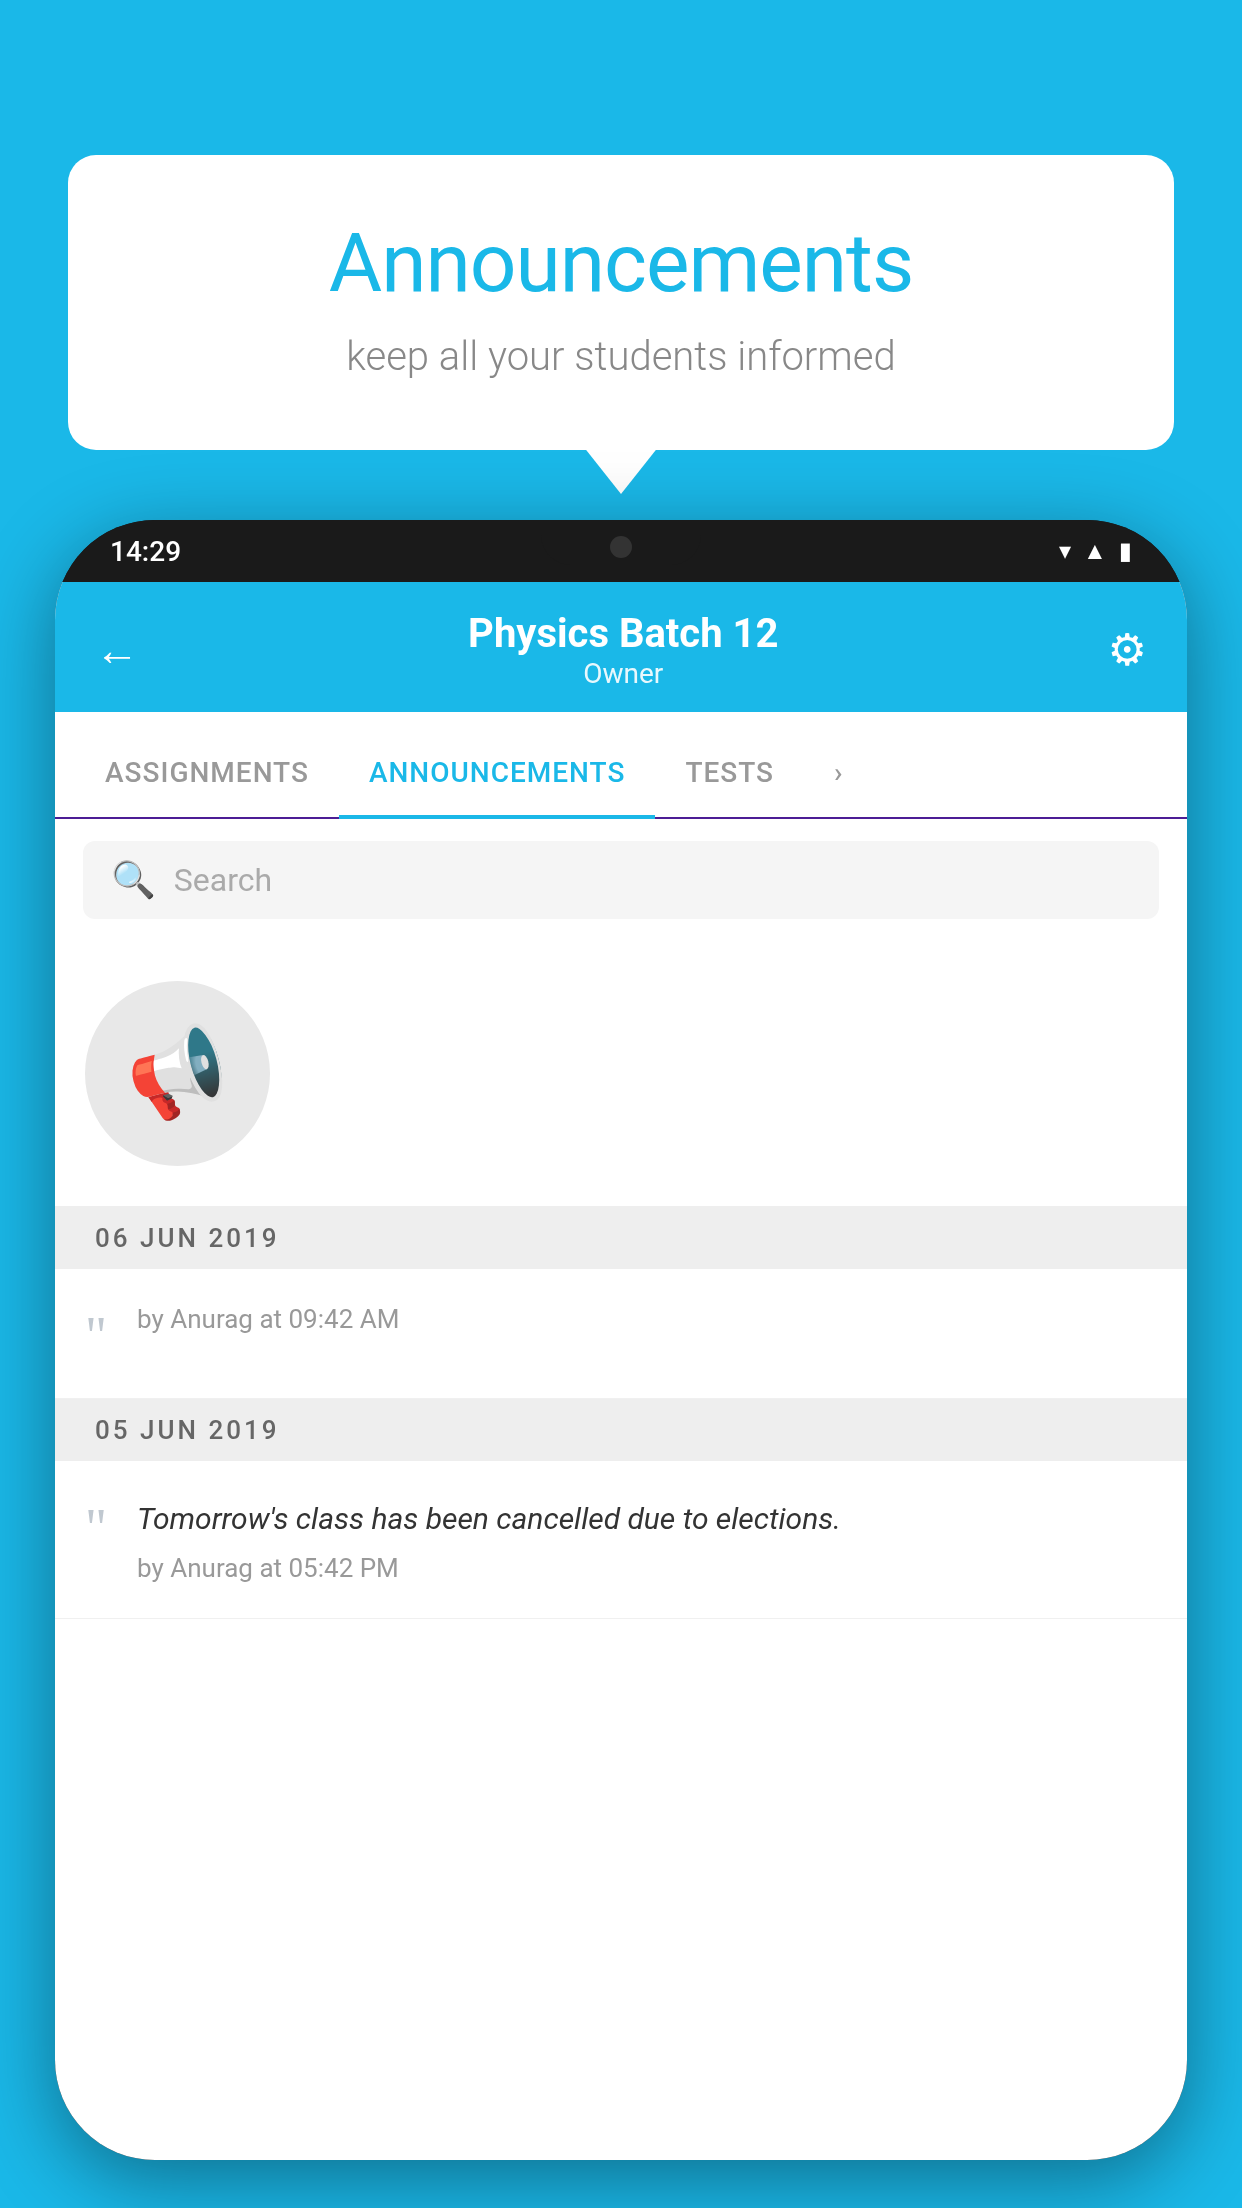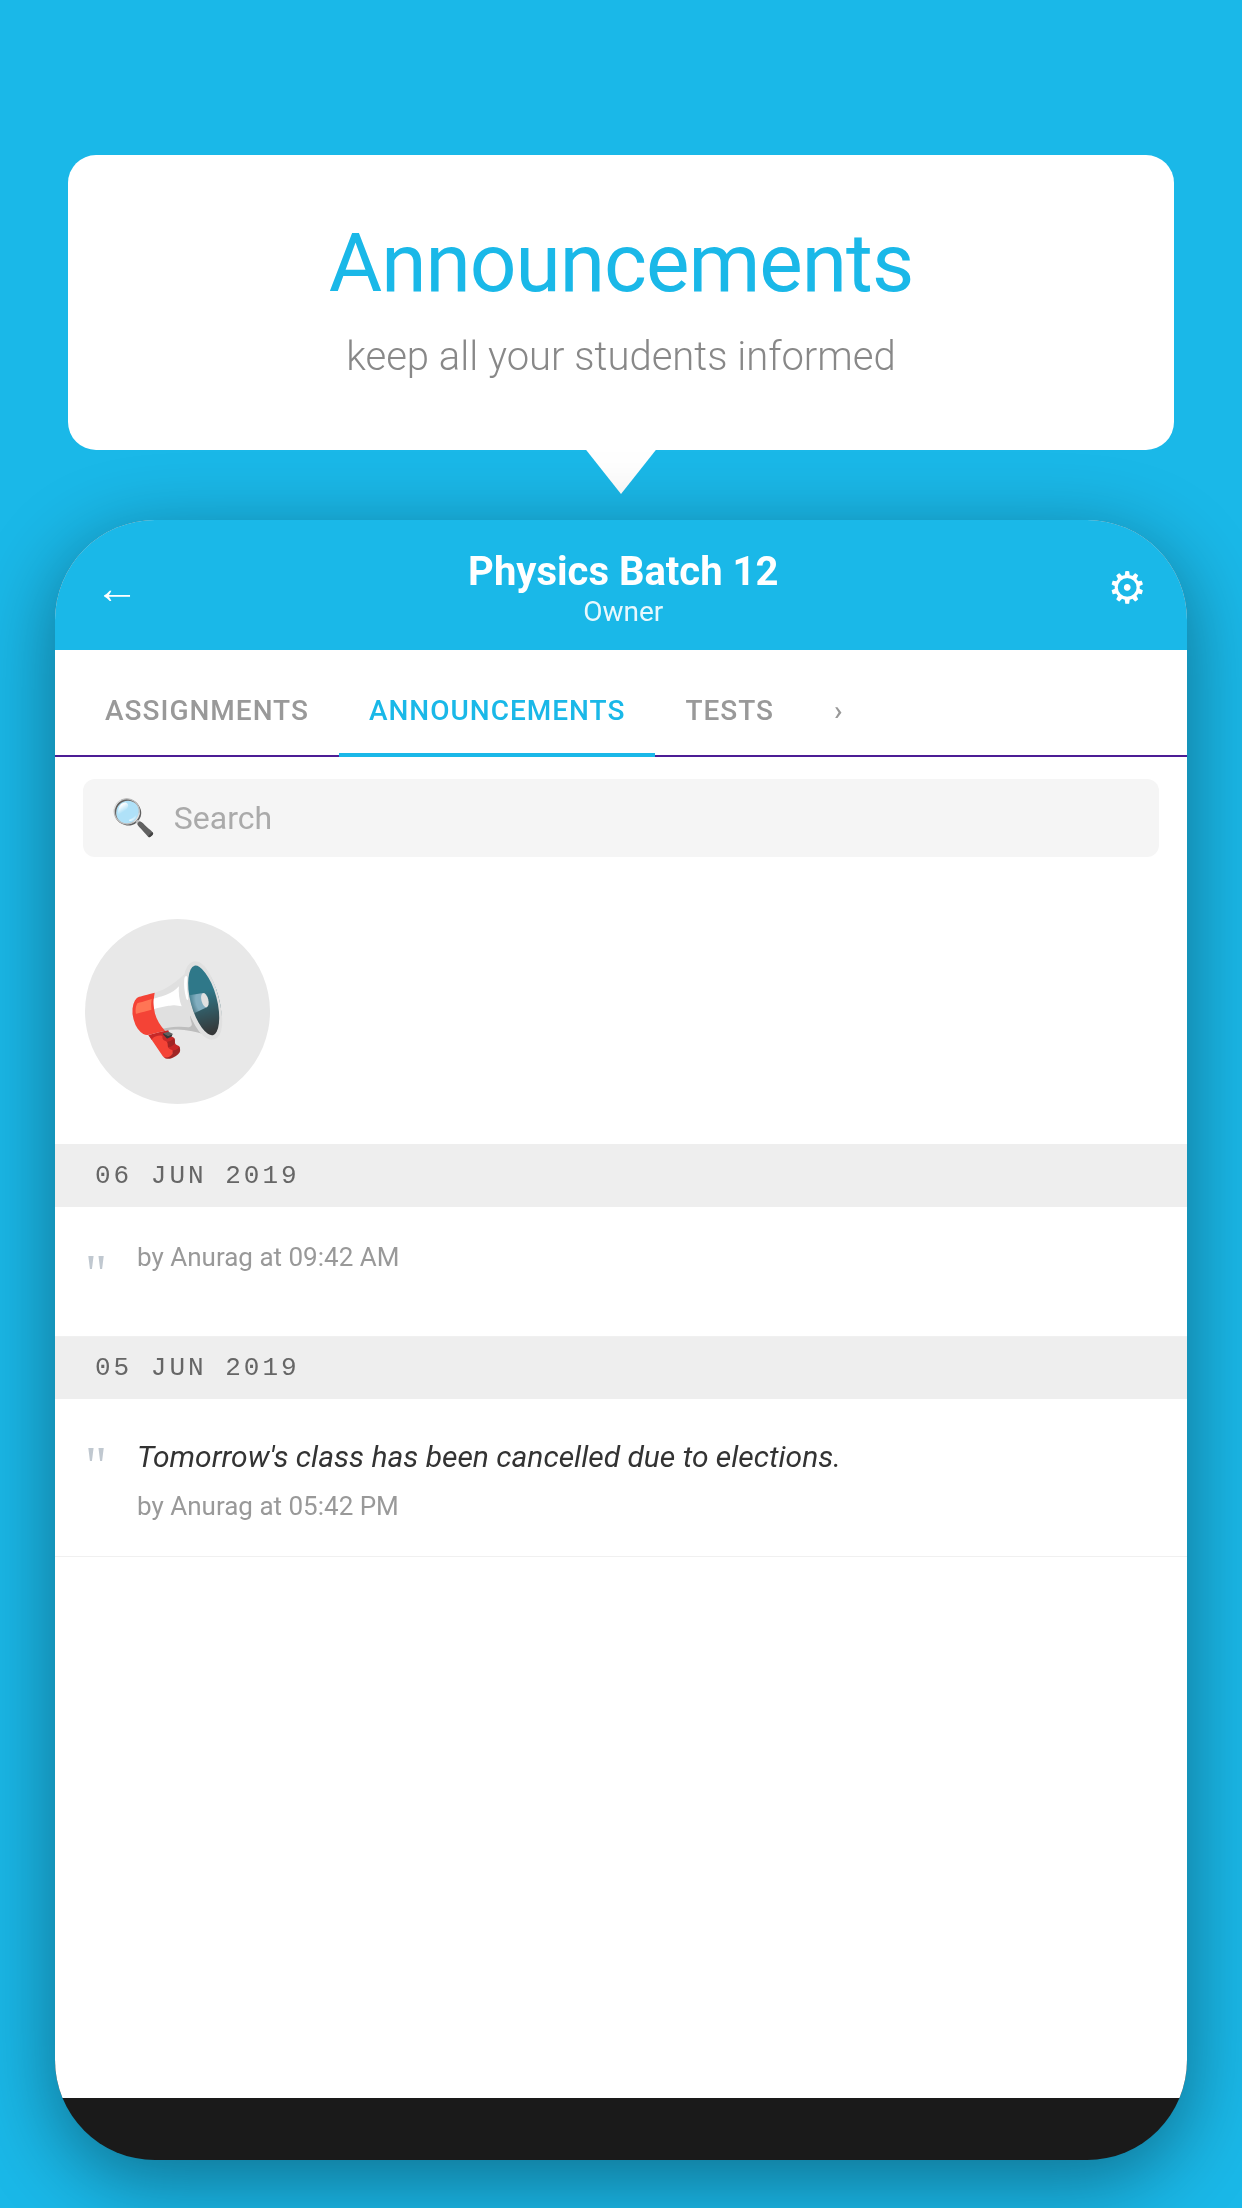--- a/index.html
+++ b/index.html
@@ -281,21 +281,20 @@
 
     
     .date-separator {
       background: #eeeeee;
       padding: 16px 40px;
       font-size: 26px;
       color: #666;
       letter-spacing: 3px;
       font-weight: 500;
       text-transform: uppercase;
-      font-family: Liberation Mono, monospace;
     }
 
     
     .announcement-item {
       background: white;
       padding: 35px 30px;
       display: flex;
       align-items: flex-start;
       gap: 30px;
       border-bottom: 1px solid #f0f0f0;
@@ -332,20 +331,31 @@
 
 <div class="speech-bubble-wrapper">
   <div class="speech-bubble">
     <div class="bubble-title">Announcements</div>
     <div class="bubble-subtitle">keep all your students informed</div>
   </div>
 </div>
 
 <div class="phone-frame">
 
+  <div class="phone-top-bar">
+    <span class="status-time">14:29</span>
+    <div class="notch">
+      <div class="camera-dot"></div>
+    </div>
+    <div class="status-icons">
+      <span class="status-icon">▾</span>
+      <span class="status-icon">▲</span>
+      <span class="status-icon">▮</span>
+    </div>
+  </div>
 
   <div class="phone-screen">
 
     <div class="app-header">
       <span class="header-back">←</span>
       <div class="header-center">
         <div class="header-title">Physics Batch 12</div>
         <div class="header-subtitle">Owner</div>
       </div>
       <span class="header-gear">⚙</span>

